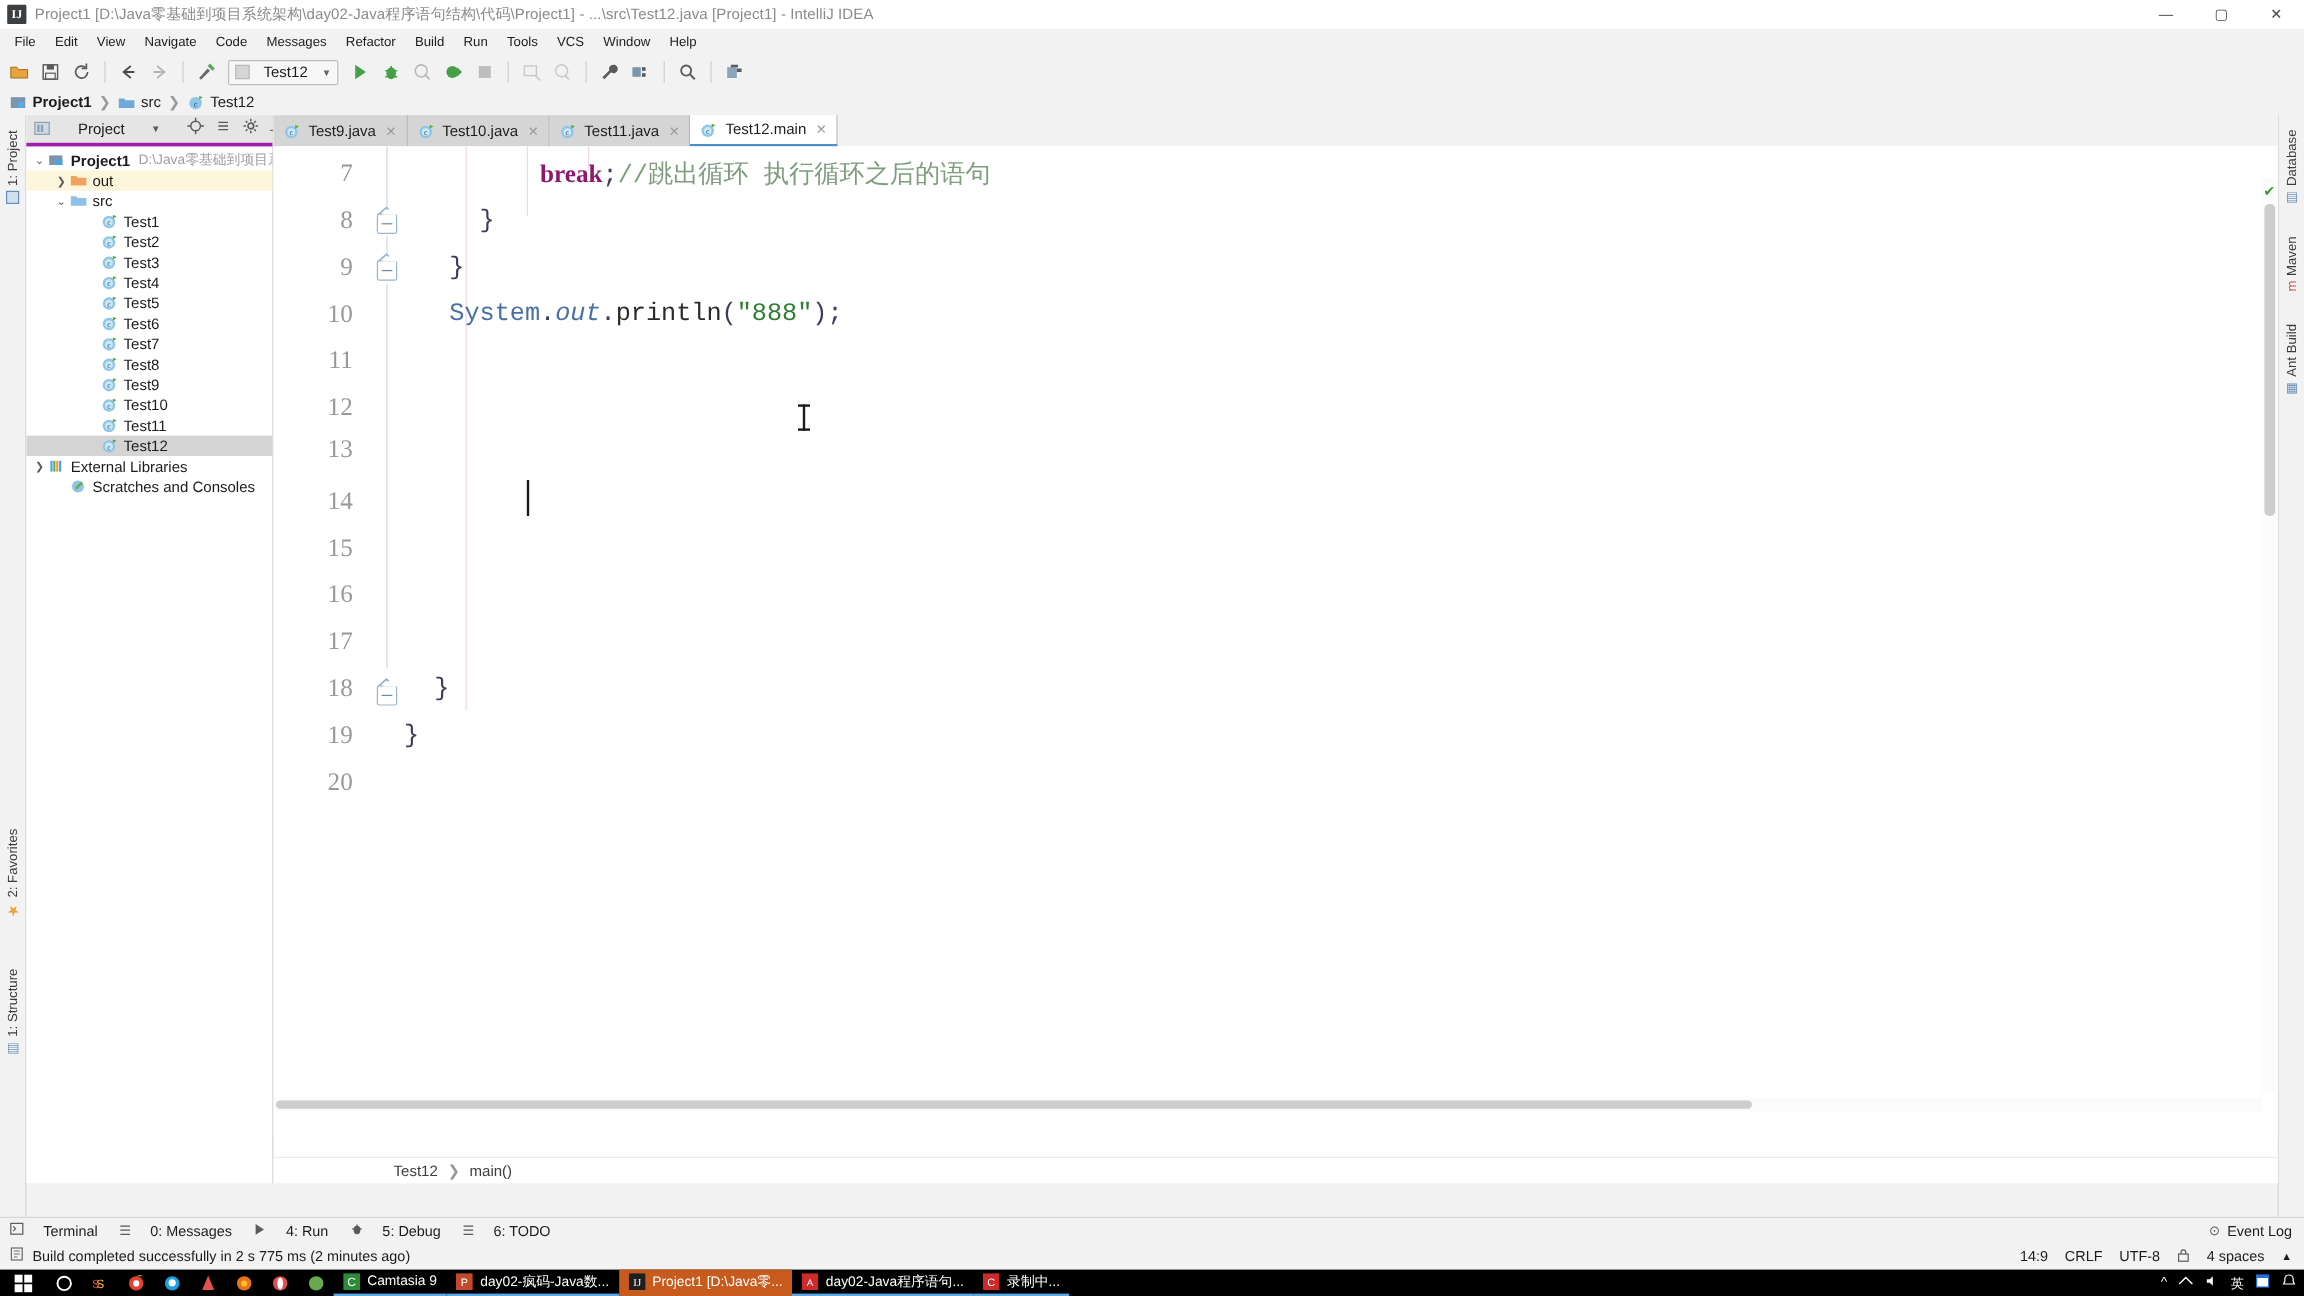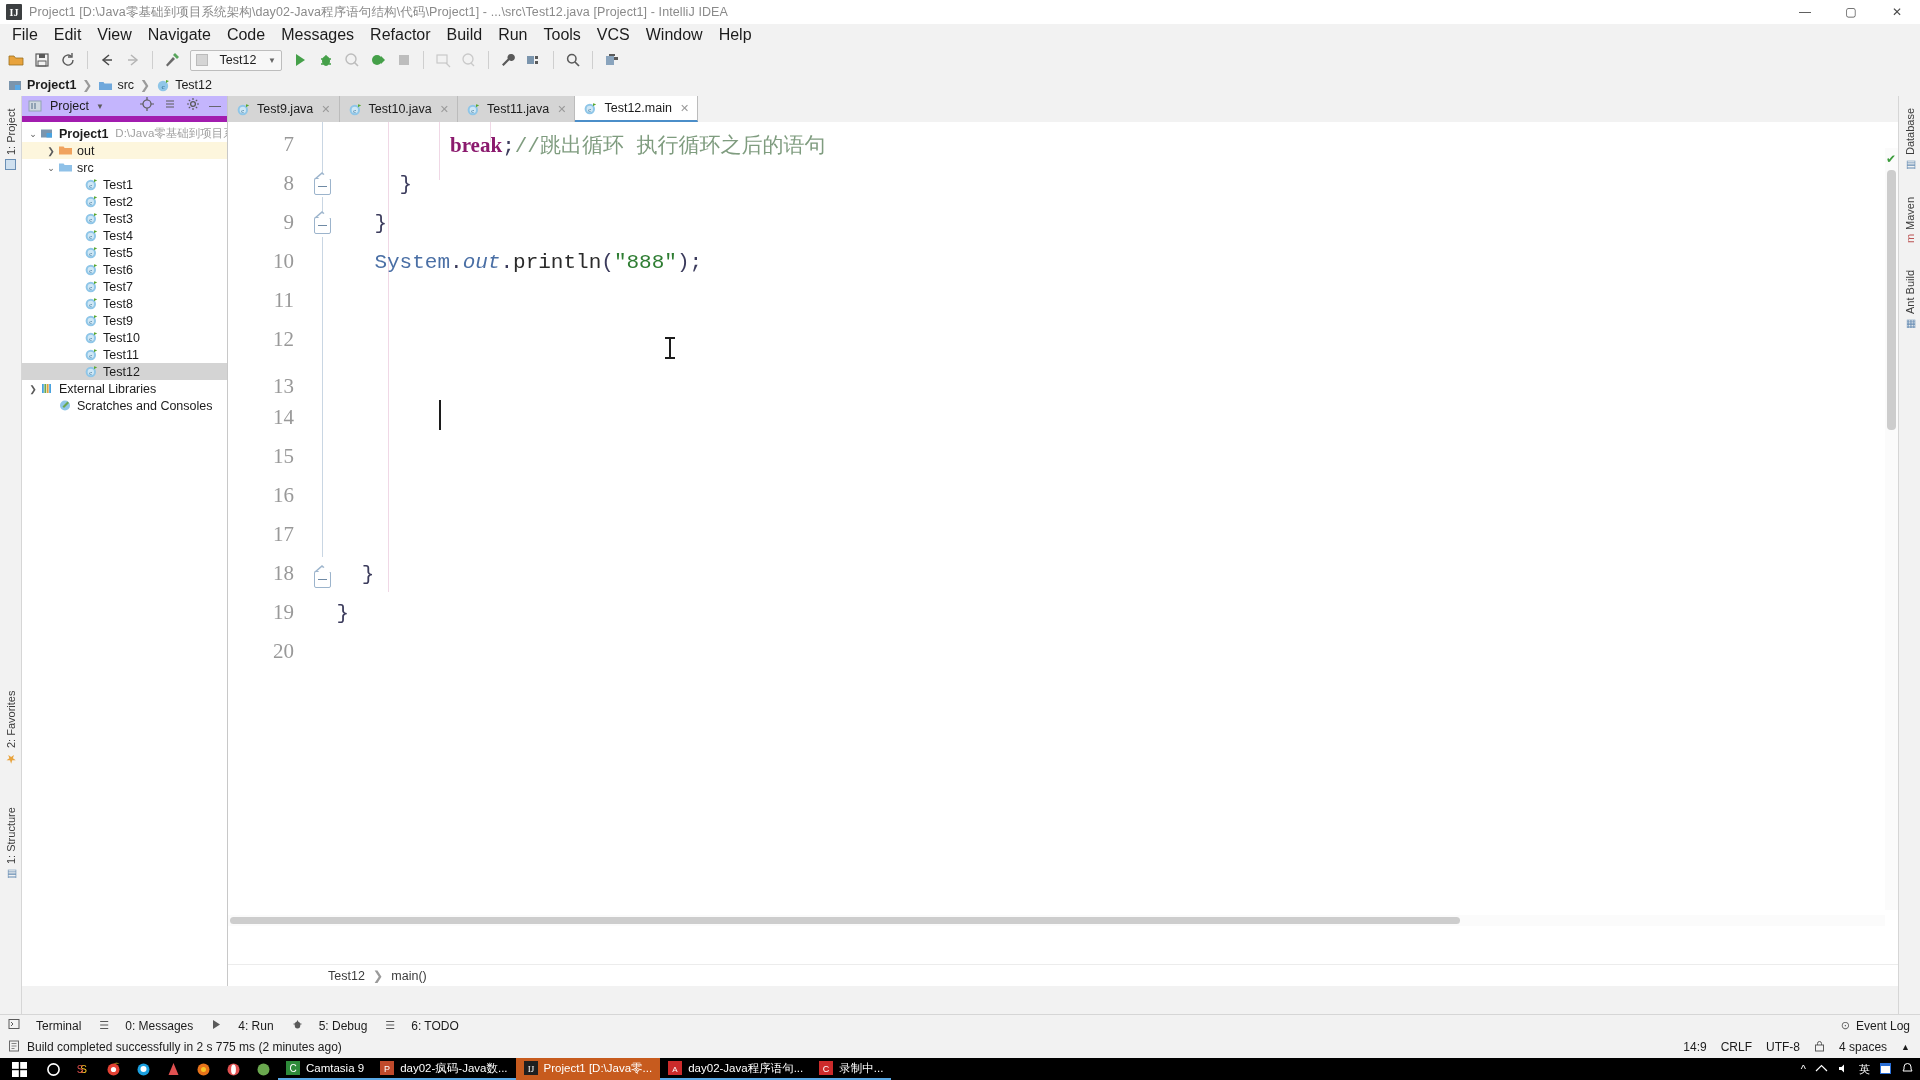--- a/index.html
+++ b/index.html
@@ -29,21 +29,21 @@
     color: #4a4a4a; font-size: 12px;
   }
   .win-btn span { display: block; }
 
   
   .menubar {
     position: absolute; left: 0; top: 24px; width: 1920px; height: 22px;
     background: #f2f2f2; display: flex; align-items: center; padding-left: 4px;
   }
   .menu-item {
-    font-size: 16px; color: #1c1c1c; padding: 2px 8px; white-space: nowrap;
+    font-size: 11px; color: #1c1c1c; padding: 2px 8px; white-space: nowrap;
   }
 
   
   .toolbar {
     position: absolute; left: 0; top: 46px; width: 1920px; height: 28px;
     background: #f2f2f2; display: flex; align-items: center; padding-left: 4px; gap: 2px;
   }
   .tb-icon {
     width: 24px; height: 24px; display: flex; align-items: center; justify-content: center;
     color: #5a5a5a;
@@ -87,22 +87,22 @@
     position: absolute; right: 0; top: 96px; width: 22px; height: 924px;
     background: #f2f2f2; border-left: 1px solid #d6d6d6;
   }
 
   
   .project-panel {
     position: absolute; left: 22px; top: 96px; width: 206px; height: 890px;
     background: #ffffff; border-right: 1px solid #c8c8c8;
   }
   .pp-header {
-    height: 26px; background: #c4b5fd; display: flex; align-items: center;
-    padding: 0 6px; gap: 7px; border-bottom: 6px solid #a21caf;
+    height: 26px; background: #e5e5e5; display: flex; align-items: center;
+    padding: 0 6px; gap: 22px; border-bottom: 3px solid #a21caf;
   }
   .pp-title { font-size: 12.5px; color: #1c1c1c; }
   .pp-hdr-icons { margin-left: auto; display: flex; align-items: center; gap: 9px; color: #5a5a5a; }
   .tree { padding-top: 3px; font-size: 12.5px; color: #1c1c1c; }
   .tree-row {
     display: flex; align-items: center; height: 17px; padding-left: 4px; white-space: nowrap;
   }
   .tree-row.hl-yellow { background: #fdf6dd; }
   .tree-row.selected { background: #d4d4d4; }
   .twisty { width: 14px; text-align: center; font-size: 9px; color: #5a5a5a; flex: none; }
@@ -704,21 +704,21 @@
         <div class="fold-peak" style="left:86px; top:89px;"></div>
         <div class="fold-mark" style="left:86px; top:95px;"></div>
         <div class="fold-peak" style="left:86px; top:443px;"></div>
         <div class="fold-mark" style="left:86px; top:449px;"></div>
       <div class="gline" style="top: 10px;">7</div>
           <div class="gline" style="top: 49px;">8</div>
           <div class="gline" style="top: 88px;">9</div>
           <div class="gline" style="top: 127px;">10</div>
           <div class="gline" style="top: 166px;">11</div>
           <div class="gline" style="top: 205px;">12</div>
-          <div class="gline" style="top: 252px;">13</div>
+          <div class="gline" style="top: 240px;">13</div>
           <div class="gline" style="top: 283px;">14</div>
           <div class="gline" style="top: 322px;">15</div>
           <div class="gline" style="top: 361px;">16</div>
           <div class="gline" style="top: 400px;">17</div>
           <div class="gline" style="top: 439px;">18</div>
           <div class="gline" style="top: 478px;">19</div>
           <div class="gline" style="top: 517px;">20</div>
         </div>
 
       <div class="code-text" id="code-host">

